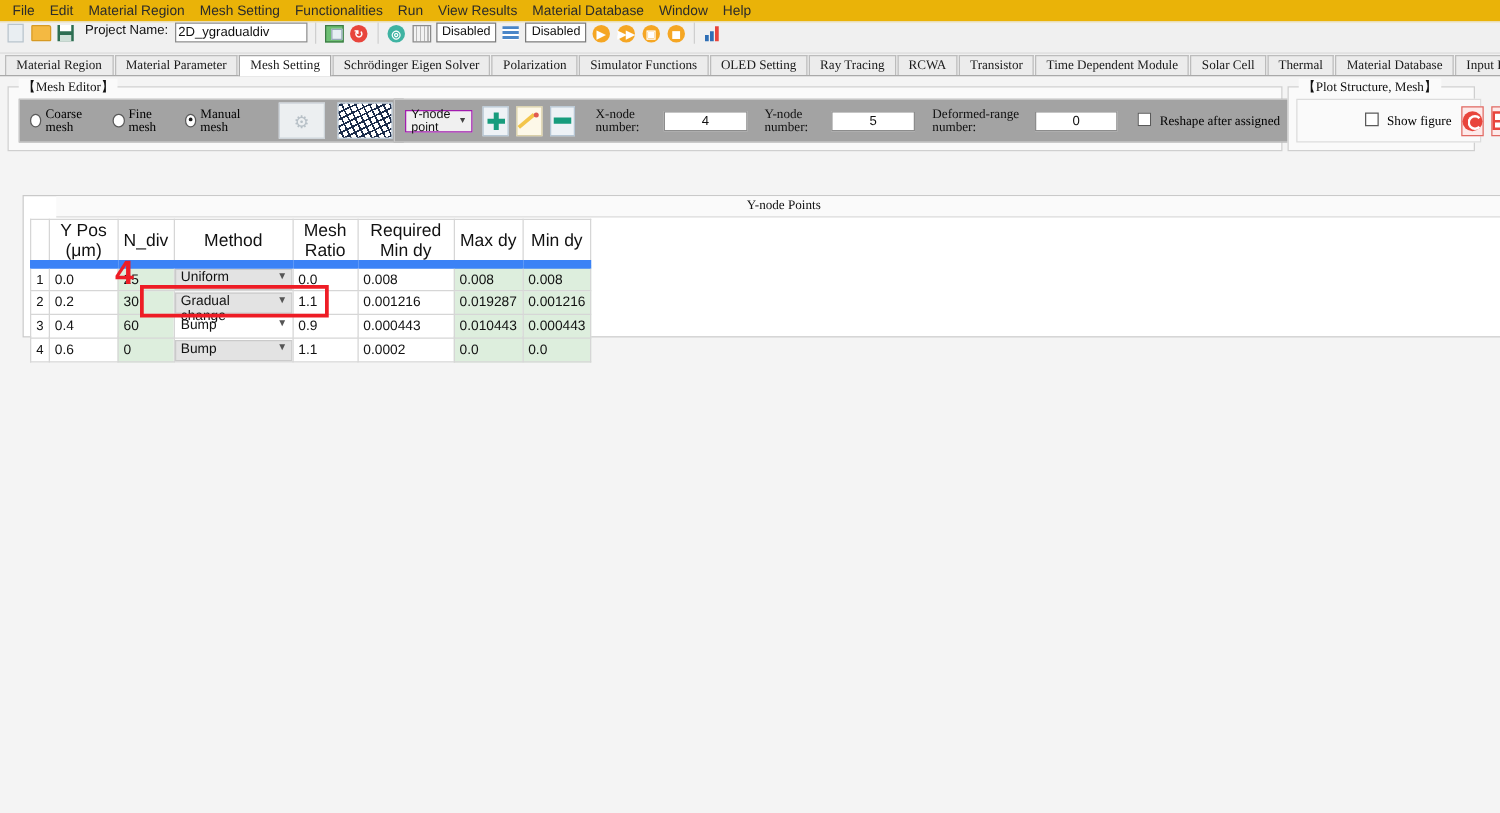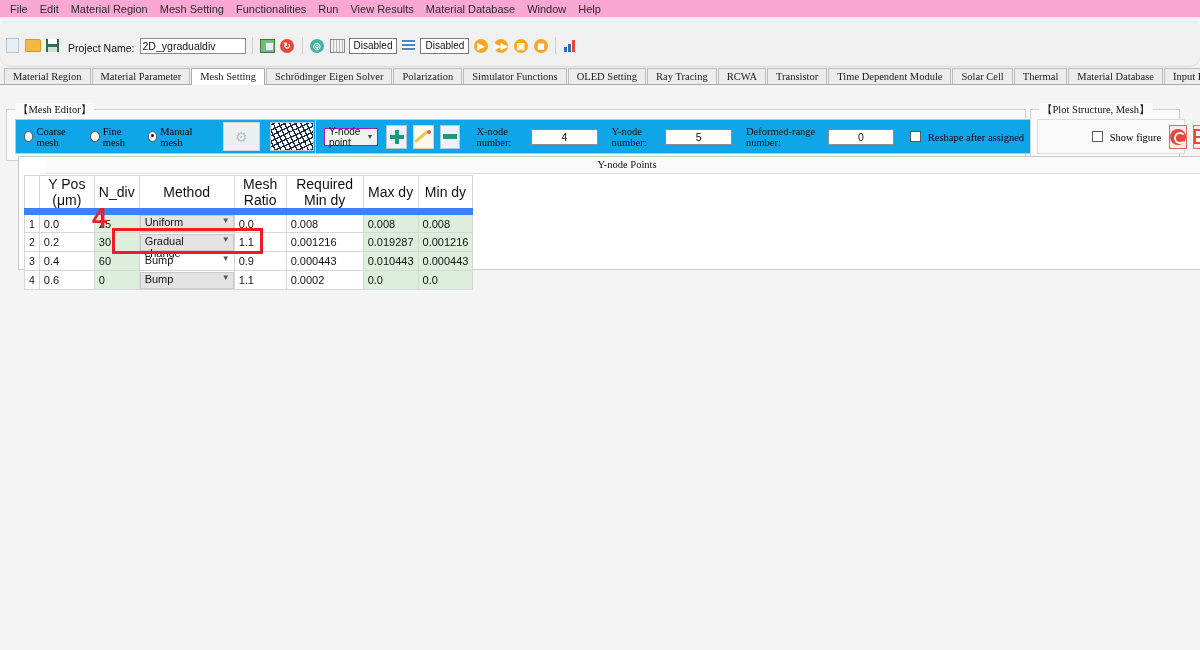--- a/index.html
+++ b/index.html
@@ -19,28 +19,28 @@
   .tb-icon .dot{position:absolute;left:3px;top:3px;width:7px;height:7px;border-radius:50%;
                 background:#2f6fb5;}
   .tb-icon .dot2{position:absolute;left:7px;top:1px;width:4px;height:4px;border-radius:50%;
                  background:#c44;}
   .tb-title{font-size:10.5px;color:#333;font-family:"Liberation Sans",sans-serif;}
   .winbtns{position:absolute;right:0;top:0;height:17px;display:flex;}
   .winbtn{width:34px;height:17px;display:flex;align-items:center;justify-content:center;
           color:#9a9a9a;font-size:11px;line-height:1;}
 
   
-  .menubar{height:17px;background:#f9a8d4;display:flex;align-items:center;
+  .menubar{height:17px;background:#eab308;display:flex;align-items:center;
            padding-left:4px;border-bottom:1px solid #ebebeb;}
   .menu-item{padding:1px 6px;font-size:11px;color:#2b2b2b;white-space:nowrap;
              font-family:"Liberation Sans",sans-serif;}
 
   
   .toolbar{height:24px;background:#f0f0f0;border-bottom:1px solid #d8d8d8;
-           display:flex;align-items:flex-end;padding:12px 4px;gap:3px;border-radius:10px;}
+           display:flex;align-items:flex-start;padding:0 4px;gap:3px;}
   .tb-sep{width:1px;height:17px;background:#cfcfcf;margin:0 3px;}
   .tbtn{width:17px;height:17px;display:flex;align-items:center;justify-content:center;
         position:relative;border-radius:2px;}
   .tlabel{font-size:10.5px;margin:0 2px 0 4px;color:#111;}
   .tinput{height:14px;border:1px solid #8c8c8c;background:#fff;font-size:10.5px;
           padding:0 2px;width:100px;line-height:14px;color:#111;}
   .pill{border:1px solid #7a7a7a;background:#fff;font-size:10px;padding:0 4px;
         height:14px;line-height:14px;color:#111;}
 
   
@@ -70,27 +70,27 @@
   .tabstrip{height:17px;background:#f0f0f0;display:flex;align-items:flex-end;
             padding-left:4px;border-bottom:1px solid #a9a9a9;}
   .tab{height:15px;line-height:15px;padding:0 8px;font-size:10.5px;
        font-family:"Liberation Serif",serif;color:#1a1a1a;
        border:1px solid #bcbcbc;border-bottom:none;background:#ececec;margin-right:1px;
        white-space:nowrap;}
   .tab.active{background:#ffffff;height:16px;line-height:16px;border-color:#a9a9a9;
               position:relative;top:1px;}
 
   
-  .panelrow{position:relative;height:62px;margin:16px 6px 0 6px;}
+  .panelrow{position:relative;height:62px;margin:0 6px 0 6px;}
   .groupbox{position:absolute;border:1px solid #cfcfcf;background:#fafafa;}
   .gb-title{position:absolute;top:-7px;left:8px;background:#fafafa;padding:0 3px;
             font-size:10.5px;font-family:"Liberation Serif",serif;color:#111;white-space:nowrap;}
 
   .meshbox{left:0;top:8px;width:1018px;height:50px;background:#fafafa;}
-  .inner{position:absolute;border:1px solid #c6c6c6;background:#0ea5e9;
+  .inner{position:absolute;border:1px solid #c6c6c6;background:#a3a3a3;
          display:flex;align-items:center;}
 
   .radio{display:inline-flex;align-items:center;font-size:10.5px;margin-right:9px;
          font-family:"Liberation Serif",serif;}
   .radio .rd{width:9px;height:9px;border:1px solid #5a5a5a;border-radius:50%;
              background:#fff;margin-right:3px;position:relative;}
   .radio.on .rd::after{content:"";position:absolute;left:2px;top:2px;width:3px;height:3px;
              border-radius:50%;background:#1a1a1a;}
   .chk{width:9px;height:9px;border:1px solid #5a5a5a;background:#fff;margin-right:4px;display:inline-block;vertical-align:-1px;}
 

